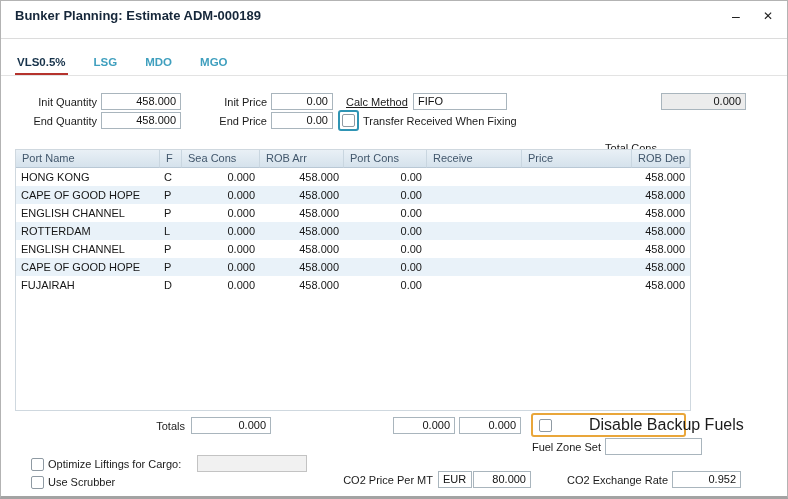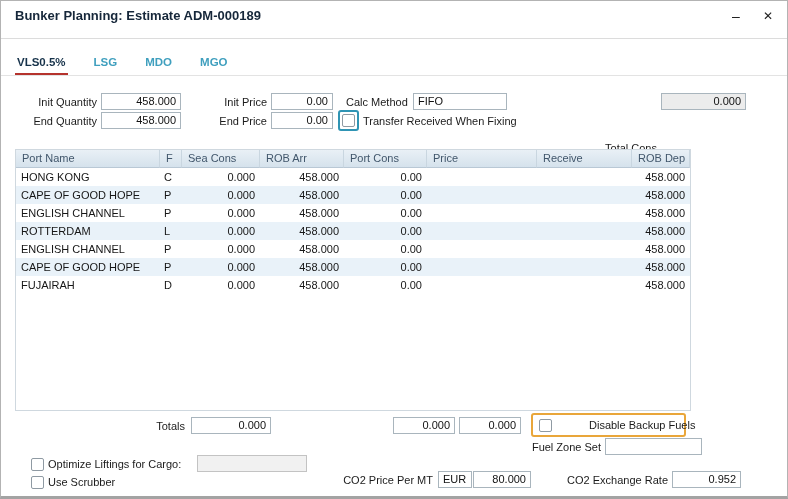--- a/index.html
+++ b/index.html
@@ -25,21 +25,21 @@
   .lbl.r { text-align:right; }
   .field { position:absolute; height:17px; line-height:15px; border:1px solid #a9b5bd; background:#fff; font-size:11px; color:#111; padding:0 4px; text-align:right; white-space:nowrap; overflow:hidden; }
   .field.left { text-align:left; }
   .field.gray { background:#ececec; }
   .field.dis { background:#f1f1f1; border-color:#c3c3c3; }
   .cb { display:inline-block; width:13px; height:13px; border:1px solid #8f9aa3; background:#fff; border-radius:2px; flex:0 0 auto; }
   .cb.abs { position:absolute; }
   .hl-box { position:absolute; border-radius:3px; display:flex; align-items:center; }
   .hl-teal { border:2px solid #2f94b4; width:21px; height:21px; justify-content:center; }
   .hl-orange { border:2px solid #e9a63a; }
-  .lbl-in { font-size:11px; color:#1b1b1b; white-space:nowrap; margin-left:5px;padding-left:32px; }
+  .lbl-in { font-size:16px; color:#1b1b1b; white-space:nowrap; margin-left:5px;padding-left:32px; }
   
   .table { position:absolute; left:14px; top:148px; width:676px; height:262px; border:1px solid #cfd8df; background:#fff; overflow:hidden; }
   .thead { display:flex;border-radius:7px; }
   .thead .cell { height:18px; line-height:17px; font-size:11px; color:#41566b;
     background:linear-gradient(#e9f0f6,#d5e2ec); border-bottom:1px solid #b9c8d5; border-right:1px solid #c9d6e0;
     text-align:left; padding-left:6px; }
   .trow { display:flex; background:#fff; }
   .trow.alt { background:#e9f2f9; }
   .cell { height:18px; line-height:18px; font-size:11px; color:#161616; overflow:hidden; white-space:nowrap; }
   .num { text-align:right; padding-right:5px; }
@@ -70,21 +70,21 @@
     <div class="tab">MGO</div>
   </div>
   <div class="tabline"></div>
 
   <div class="lbl r" style="left:20px;top:93px;width:76px;">Init Quantity</div>
   <div class="field" style="left:100px;top:92px;width:80px;">458.000</div>
 
   <div class="lbl r" style="left:200px;top:93px;width:66px;">Init Price</div>
   <div class="field" style="left:270px;top:92px;width:62px;">0.00</div>
 
-  <div class="lbl" style="left:345px;top:93px;">Calc Method</div>
+  <div class="lbl" style="left:345px;top:93px;text-decoration:underline;">Calc Method</div>
   <div class="field left" style="left:412px;top:92px;width:94px;">FIFO</div>
 
   <div class="lbl r" style="left:580px;top:93px;width:76px;margin-top:46px;">Total Cons</div>
   <div class="field gray" style="left:660px;top:92px;width:85px;">0.000</div>
 
   <div class="lbl r" style="left:20px;top:112px;width:76px;">End Quantity</div>
   <div class="field" style="left:100px;top:111px;width:80px;">458.000</div>
 
   <div class="lbl r" style="left:200px;top:112px;width:66px;">End Price</div>
   <div class="field" style="left:270px;top:111px;width:62px;">0.00</div>
@@ -94,22 +94,22 @@
   </span>
   <div class="lbl" style="left:362px;top:112px;">Transfer Received When Fixing</div>
 
   <div class="table">
     <div class="thead">
       <div class="cell c-port">Port Name</div>
       <div class="cell c-f">F</div>
       <div class="cell c-sea">Sea Cons</div>
       <div class="cell c-robarr">ROB Arr</div>
       <div class="cell c-portcons">Port Cons</div>
+      <div class="cell c-receive">Receive</div>
       <div class="cell c-price">Price</div>
-      <div class="cell c-receive">Receive</div>
       <div class="cell c-robdep">ROB Dep</div>
     </div>
 
     <div class="trow">
       <div class="cell c-port">HONG KONG</div>
       <div class="cell c-f">C</div>
       <div class="cell num c-sea">0.000</div>
       <div class="cell num c-robarr">458.000</div>
       <div class="cell num c-portcons">0.00</div>
       <div class="cell num c-receive"></div>

